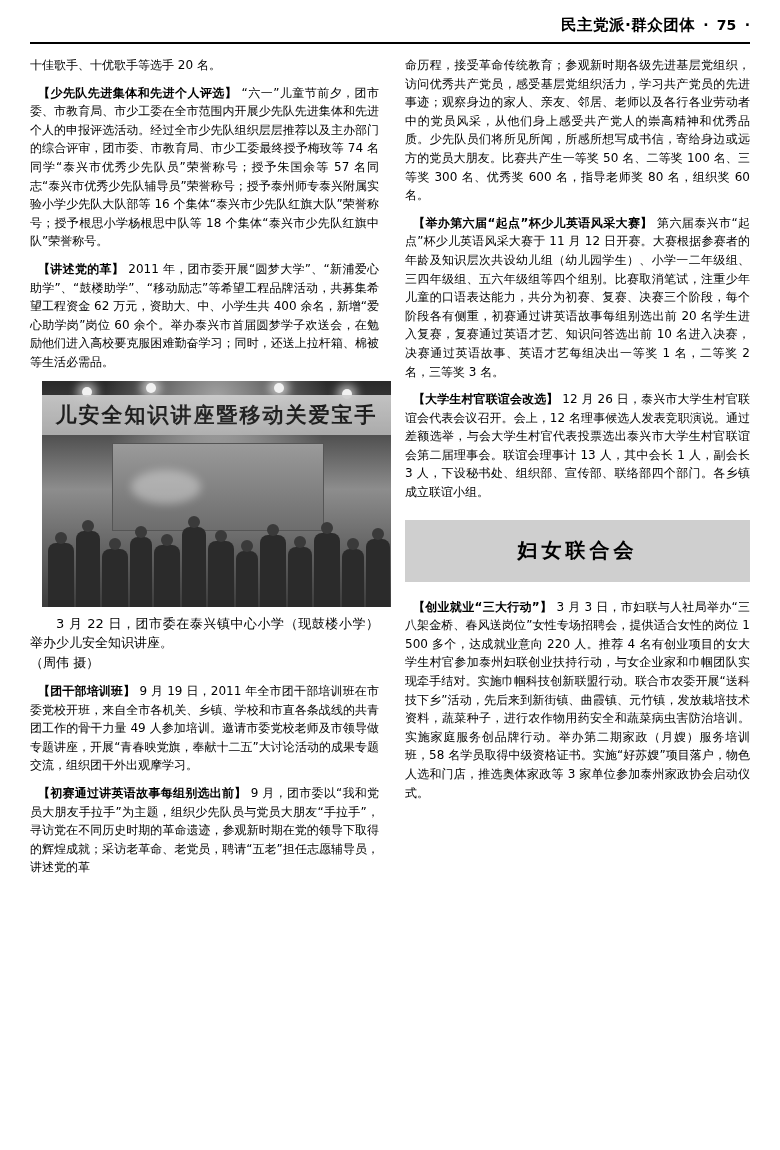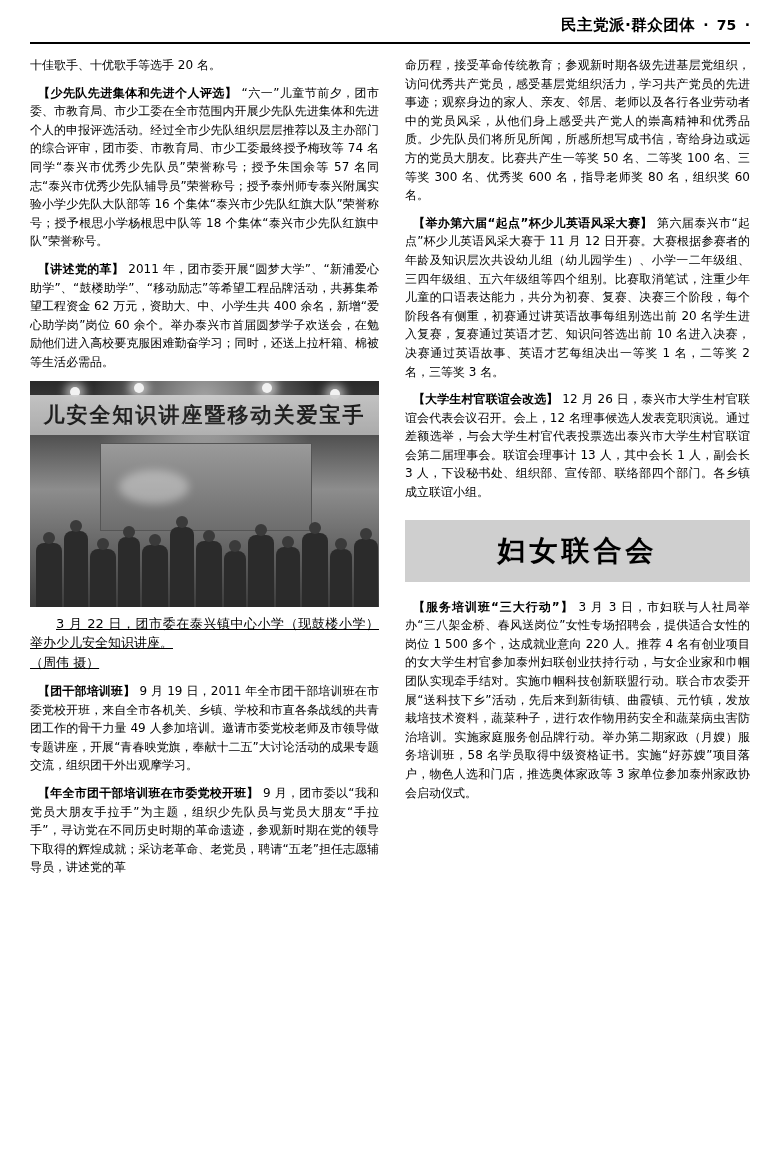--- a/index.html
+++ b/index.html
@@ -76,21 +76,21 @@
     text-align: justify;
     text-justify: inter-ideograph;
     text-indent: 0;
   }
   .lead {
     font-weight: bold;
     margin-left: 8px;
   }
   
   .photo-block {
-    margin: 6px 0 4px 0;
+    margin: 6px 0 4px 12px;
   }
   .photo {
     position: relative;
     width: 349px;
     height: 226px;
     background: #6f6f6f;
     overflow: hidden;
     filter: grayscale(100%);
   }
   .ph-stage {
@@ -170,37 +170,36 @@
     width: 12px;
     height: 12px;
     border-radius: 50%;
     background: #3a3a3a;
   }
   .caption {
     margin: 7px 0 10px 0;
     font-size: 13px;
     line-height: 1.5;
     text-align: justify;
-    text-decoration: underline;
   }
   .caption .credit {
     display: block;
     text-align: left;
   }
   
   .section-band {
     margin: 18px 0 16px 0;
     height: 62px;
     background: #cfcfcf;
     display: flex;
     align-items: center;
     justify-content: center;
   }
   .section-band span {
-    font-size: 28px;
+    font-size: 20px;
     font-weight: bold;
     letter-spacing: 4px;
   }
 </style>
 </head>
 <body>
 
 <div class="page">
 
   <div class="header">
@@ -250,34 +249,34 @@
         </div>
       </div>
 
       <p class="caption indent">
         <span style="display:inline-block;width:26px;"></span><span>3 月 22 日，团市委在泰兴镇中心小学（现鼓楼小学）举办少儿安全知识讲座。</span>
         <span class="credit">（周伟 摄）</span>
       </p>
 
       <p class="para"><span class="lead">【团干部培训班】</span> <span>9 月 19 日，2011 年全市团干部培训班在市委党校开班，来自全市各机关、乡镇、学校和市直各条战线的共青团工作的骨干力量 49 人参加培训。邀请市委党校老师及市领导做专题讲座，开展“青春映党旗，奉献十二五”大讨论活动的成果专题交流，组织团干外出观摩学习。</span></p>
 
-      <p class="para"><span class="lead">【年全市团干部培训班在市委党校开班】</span> <span>9 月，团市委以“我和党员大朋友手拉手”为主题，组织少先队员与党员大朋友“手拉手”，寻访党在不同历史时期的革命遗迹，参观新时期在党的领导下取得的辉煌成就；采访老革命、老党员，聘请“五老”担任志愿辅导员，讲述党的革</span></p>
+      <p class="para"><span class="lead">【初赛通过讲英语故事每组别选出前】</span> <span>9 月，团市委以“我和党员大朋友手拉手”为主题，组织少先队员与党员大朋友“手拉手”，寻访党在不同历史时期的革命遗迹，参观新时期在党的领导下取得的辉煌成就；采访老革命、老党员，聘请“五老”担任志愿辅导员，讲述党的革</span></p>
 
     </div>
 
     <div class="col">
 
       <p class="para"><span>命历程，接受革命传统教育；参观新时期各级先进基层党组织，访问优秀共产党员，感受基层党组织活力，学习共产党员的先进事迹；观察身边的家人、亲友、邻居、老师以及各行各业劳动者中的党员风采，从他们身上感受共产党人的崇高精神和优秀品质。少先队员们将所见所闻，所感所想写成书信，寄给身边或远方的党员大朋友。比赛共产生一等奖 50 名、二等奖 100 名、三等奖 300 名、优秀奖 600 名，指导老师奖 80 名，组织奖 60 名。</span></p>
 
       <p class="para"><span class="lead">【举办第六届“起点”杯少儿英语风采大赛】</span> <span>第六届泰兴市“起点”杯少儿英语风采大赛于 11 月 12 日开赛。大赛根据参赛者的年龄及知识层次共设幼儿组（幼儿园学生）、小学一二年级组、三四年级组、五六年级组等四个组别。比赛取消笔试，注重少年儿童的口语表达能力，共分为初赛、复赛、决赛三个阶段，每个阶段各有侧重，初赛通过讲英语故事每组别选出前 20 名学生进入复赛，复赛通过英语才艺、知识问答选出前 10 名进入决赛，决赛通过英语故事、英语才艺每组决出一等奖 1 名，二等奖 2 名，三等奖 3 名。</span></p>
 
       <p class="para"><span class="lead">【大学生村官联谊会改选】</span> <span>12 月 26 日，泰兴市大学生村官联谊会代表会议召开。会上，12 名理事候选人发表竞职演说。通过差额选举，与会大学生村官代表投票选出泰兴市大学生村官联谊会第二届理事会。联谊会理事计 13 人，其中会长 1 人，副会长 3 人，下设秘书处、组织部、宣传部、联络部四个部门。各乡镇成立联谊小组。</span></p>
 
       <div class="section-band">
         <span>妇女联合会</span>
       </div>
 
-      <p class="para"><span class="lead">【服务培训班“三大行动”】</span> <span>3 月 3 日，市妇联与人社局举办“三八架金桥、春风送岗位”女性专场招聘会，提供适合女性的岗位 1 500 多个，达成就业意向 220 人。推荐 4 名有创业项目的女大学生村官参加泰州妇联创业扶持行动，与女企业家和巾帼团队实现牵手结对。实施巾帼科技创新联盟行动。联合市农委开展“送科技下乡”活动，先后来到新街镇、曲霞镇、元竹镇，发放栽培技术资料，蔬菜种子，进行农作物用药安全和蔬菜病虫害防治培训。实施家庭服务创品牌行动。举办第二期家政（月嫂）服务培训班，58 名学员取得中级资格证书。实施“好苏嫂”项目落户，物色人选和门店，推选奥体家政等 3 家单位参加泰州家政协会启动仪式。</span></p>
+      <p class="para"><span class="lead">【创业就业“三大行动”】</span> <span>3 月 3 日，市妇联与人社局举办“三八架金桥、春风送岗位”女性专场招聘会，提供适合女性的岗位 1 500 多个，达成就业意向 220 人。推荐 4 名有创业项目的女大学生村官参加泰州妇联创业扶持行动，与女企业家和巾帼团队实现牵手结对。实施巾帼科技创新联盟行动。联合市农委开展“送科技下乡”活动，先后来到新街镇、曲霞镇、元竹镇，发放栽培技术资料，蔬菜种子，进行农作物用药安全和蔬菜病虫害防治培训。实施家庭服务创品牌行动。举办第二期家政（月嫂）服务培训班，58 名学员取得中级资格证书。实施“好苏嫂”项目落户，物色人选和门店，推选奥体家政等 3 家单位参加泰州家政协会启动仪式。</span></p>
 
 
     </div>
   </div>
 </div>
 
 </body></html>

